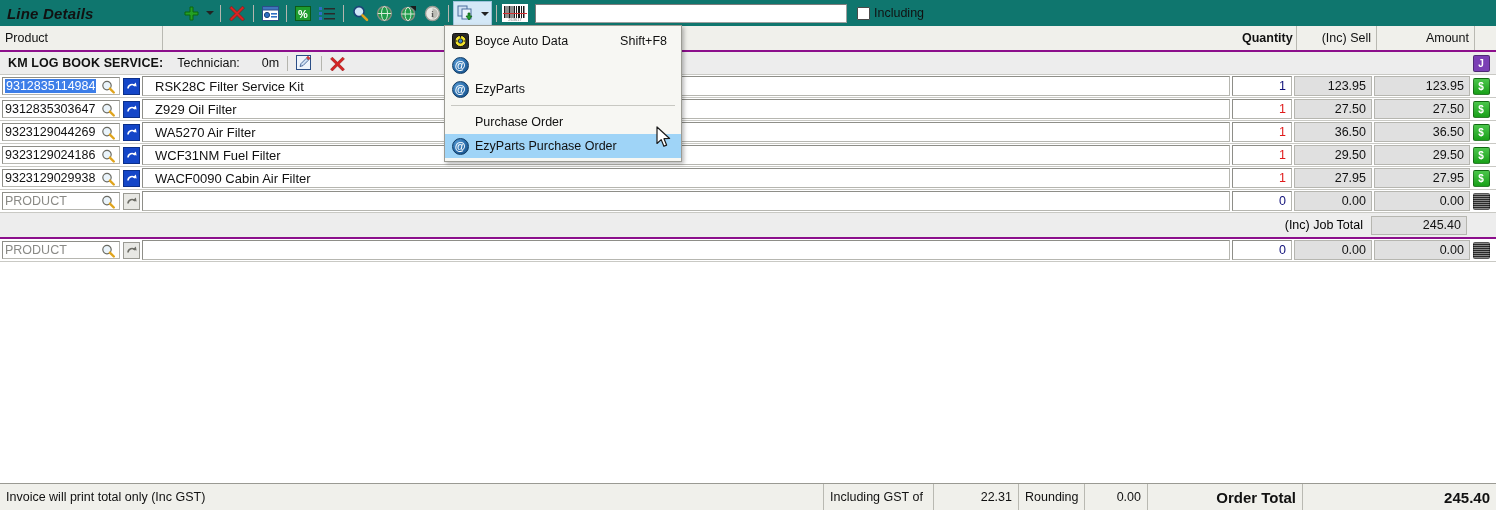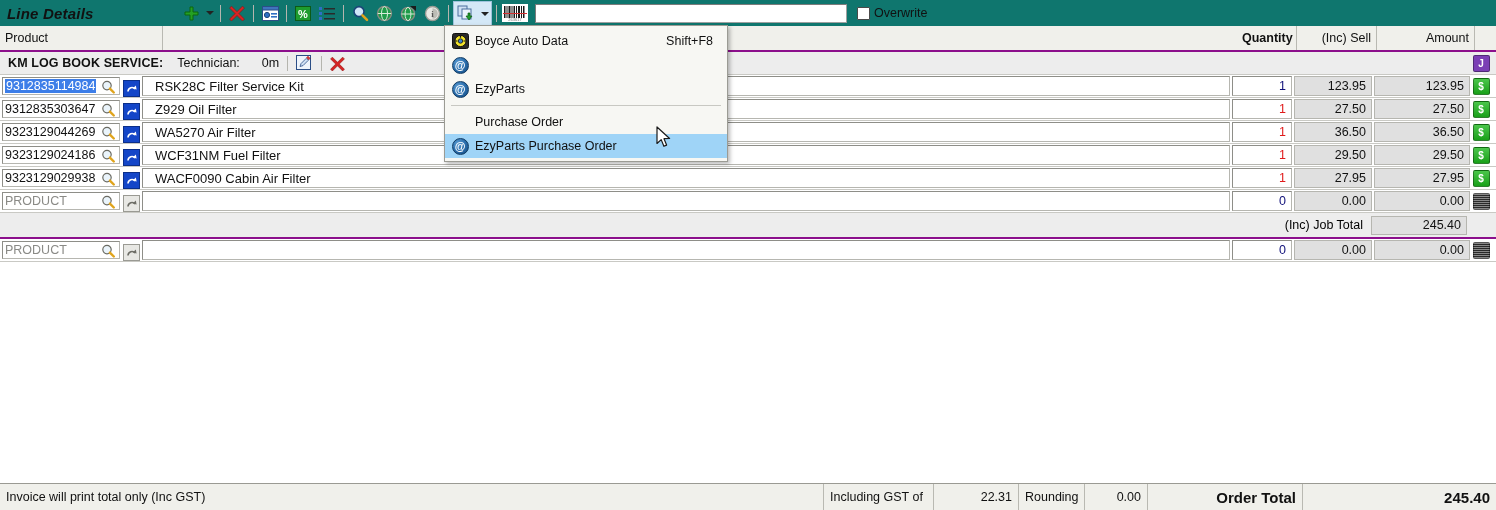--- a/index.html
+++ b/index.html
@@ -59,21 +59,21 @@
   .purple-top{height:2px;background:#8c0f8c;}
   .jobband{
     height:22px;background:#ededed;display:flex;align-items:center;
     border-bottom:1px solid #c9c9c4;position:relative;
   }
   .jb-title{font-weight:bold;font-size:12.5px;padding-left:8px;letter-spacing:.1px;}
   .jb-tech{font-size:12.5px;padding-left:14px;color:#111;}
   .jb-time{font-size:12.5px;padding-left:22px;color:#111;}
   .jb-sep{width:1px;height:15px;background:#b5b5ae;margin:0 8px;}
 
-  .row{height:22px;display:flex;align-items:flex-end;position:relative;background:#fff;}
+  .row{height:22px;display:flex;align-items:center;position:relative;background:#fff;}
   .cell{box-sizing:border-box;height:22px;display:flex;align-items:center;position:relative;}
 
   .prod-cell{width:120px;flex:none;padding-left:2px;}
   .prod-inp{
     width:118px;height:18px;background:#fff;border:1px solid #b6b6b0;border-top-color:#8e8e88;
     border-left-color:#8e8e88;box-sizing:border-box;display:flex;align-items:center;
     font-size:12.5px;color:#111;padding-left:2px;position:relative;
   }
   .prod-inp.sel .txt{background:#3d7ee8;color:#fff;padding:0 1px;}
   .prod-inp.empty .txt{color:#8a8a86;}
@@ -123,21 +123,21 @@
   }
   .sb-msg{flex:1 1 auto;display:flex;align-items:center;padding-left:6px;font-size:12.5px;
     border-right:1px solid #b9b9b2;text-align:right;}
   .sb-cell{display:flex;align-items:center;padding:0 6px;font-size:12.5px;
     border-right:1px solid #b9b9b2;box-sizing:border-box;}
   .sb-cell.r{justify-content:flex-end;}
   .sb-big{font-weight:bold;font-size:15px;}
 
   
   .menu{
-    position:absolute;left:444px;top:25px;width:284px;background:#f7f7f3;
+    position:absolute;left:444px;top:25px;width:238px;background:#f7f7f3;
     border:1px solid #9b9b94;box-shadow:2px 2px 4px rgba(0,0,0,.28);z-index:50;
     padding:3px 0 3px 0;box-sizing:border-box;
   }
   .mi{height:24px;display:flex;align-items:center;position:relative;font-size:12.5px;color:#111;}
   .mi.sel{background:#9fd4f7;}
   .mi-ico{width:30px;display:flex;align-items:center;justify-content:center;flex:none;}
   .mi-label{flex:1 1 auto;}
   .mi-shortcut{padding-right:14px;font-size:12.5px;color:#111;}
   .mi-sep{height:1px;background:#c8c8c2;margin:4px 6px;}
   .at-ico{
@@ -271,21 +271,21 @@
           <rect x="1" y="9" width="24" height="1" fill="#d03030"></rect>
           <text x="13" y="17" font-size="4" font-family="Liberation Sans" fill="#777" text-anchor="middle">263617</text>
         </svg>
       </div>
     </div>
 
     <div class="search-box" title=""></div>
 
     <div class="ow">
       <span class="ow-box"></span>
-      <span>Overwrite</span>
+      <span>Including</span>
     </div>
   </div>
 
   <div class="colhead">
     <div class="ch" style="left:0;width:163px;">Product</div>
     <div class="ch" style="left:163px;width:1074px;margin-top:48px;">Description</div>
     <div class="ch r" style="left:1237px;width:60px;font-weight:bold;">Quantity</div>
     <div class="ch r" style="left:1297px;width:80px;">(Inc) Sell</div>
     <div class="ch r" style="left:1377px;width:98px;">Amount</div>
     <div class="ch" style="left:1475px;width:21px;border-right:none;"></div>

